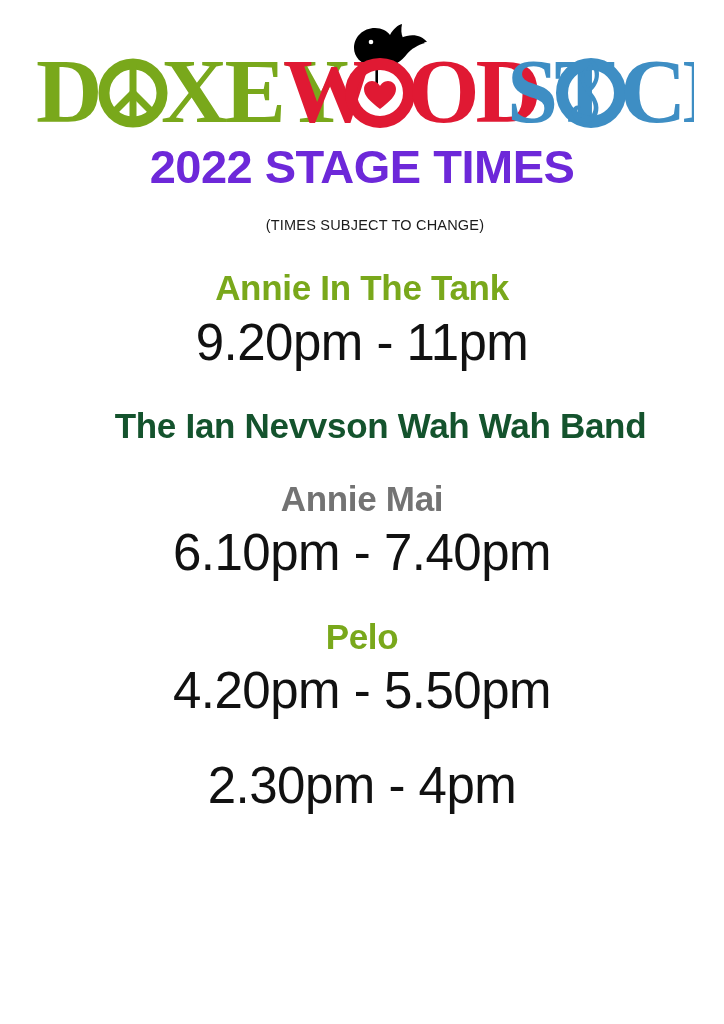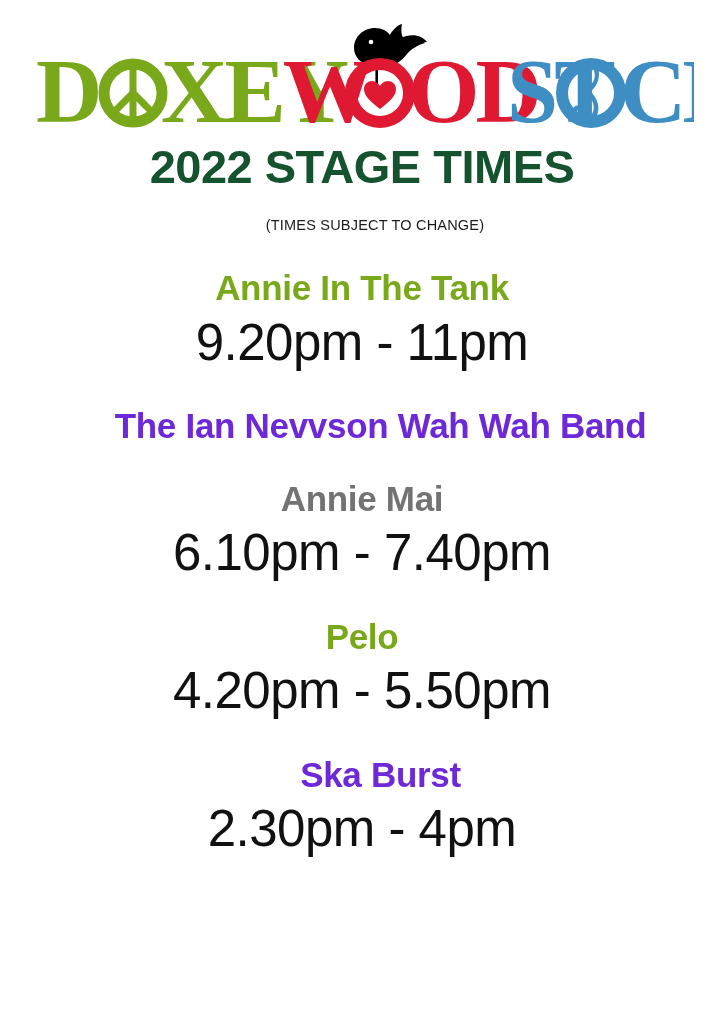--- a/index.html
+++ b/index.html
@@ -42,21 +42,21 @@
   }
 
   
   .headline {
     margin: 12px 0 0 0;
     text-align: center;
     font-family: "Liberation Sans", sans-serif;
     font-weight: 700;
     font-size: 47px;
     letter-spacing: -0.5px;
-    color: #14532d;
+    color: #6d28d9;
     line-height: 1.05;
   }
 
   .subnote {
     margin: 26px 0 0 0;
     text-align: center;
     font-family: "Liberation Sans", sans-serif;
     font-weight: 400;
     font-size: 14.5px;
     letter-spacing: 0.2px;
@@ -78,21 +78,21 @@
 
   .act-name {
     display: block;
     font-family: "Liberation Sans", sans-serif;
     font-weight: 700;
     font-size: 35px;
     letter-spacing: -0.3px;
     line-height: 1.18;
   }
   .act-name.green  { color: #79A81B; }
-  .act-name.red    { color: #6d28d9; margin-left: 37px; }
+  .act-name.red    { color: #14532d; margin-left: 37px; }
   .act-name.blue   { color: #737373; }
 
   .act-time {
     display: block;
     font-family: "Liberation Sans", sans-serif;
     font-weight: 400;
     font-size: 51px;
     letter-spacing: -0.5px;
     color: #111111;
     line-height: 1.25;
@@ -201,18 +201,17 @@
       <span class="act-name blue">Annie Mai</span>
       <span class="act-time">6.10pm - 7.40pm</span>
     </li>
 
     <li class="act">
       <span class="act-name green">Pelo</span>
       <span class="act-time">4.20pm - 5.50pm</span>
     </li>
 
     <li class="act">
-      <span class="act-name red">Ska Burst</span>
       <span class="act-time">2.30pm - 4pm</span>
     </li>
 
   </ul>
 </div>
 
 </body></html>

